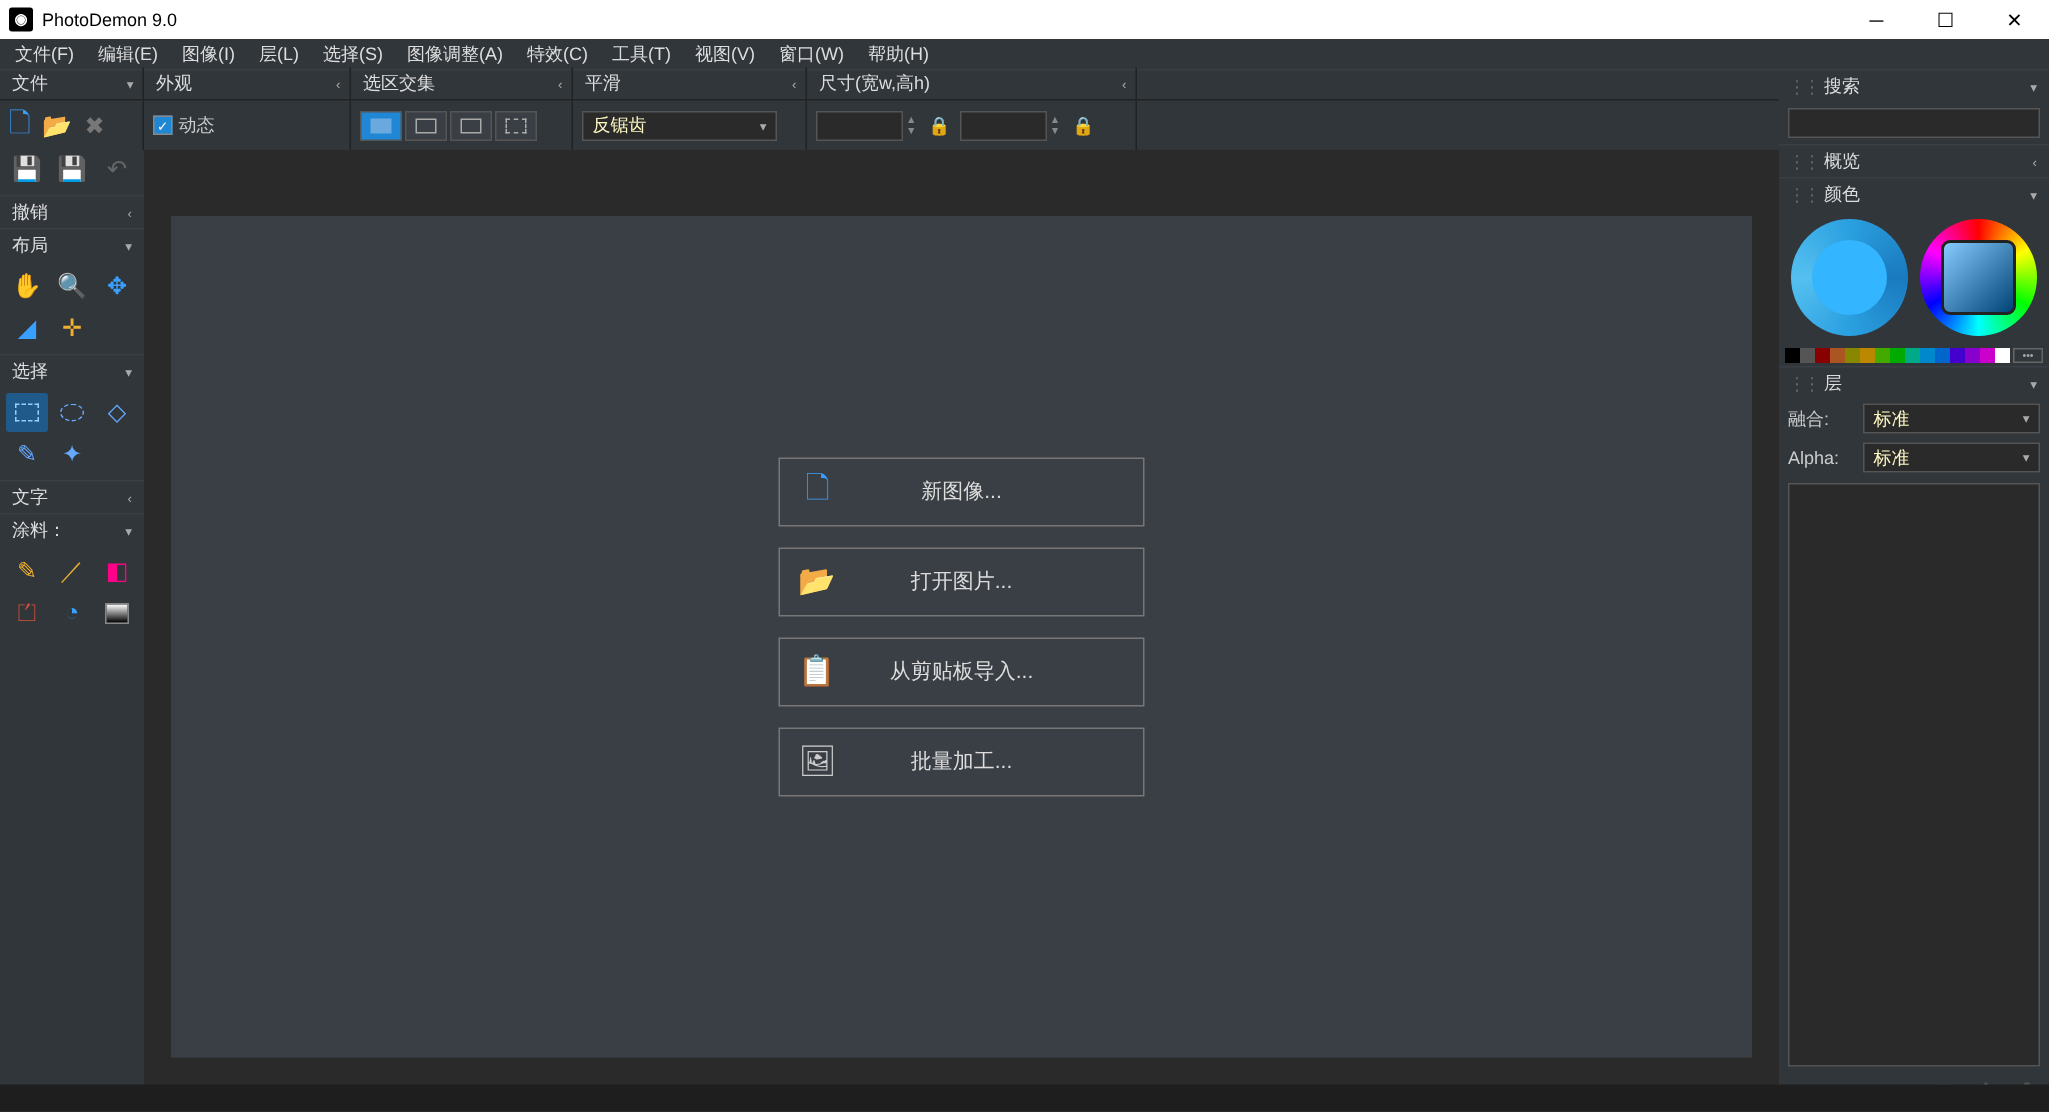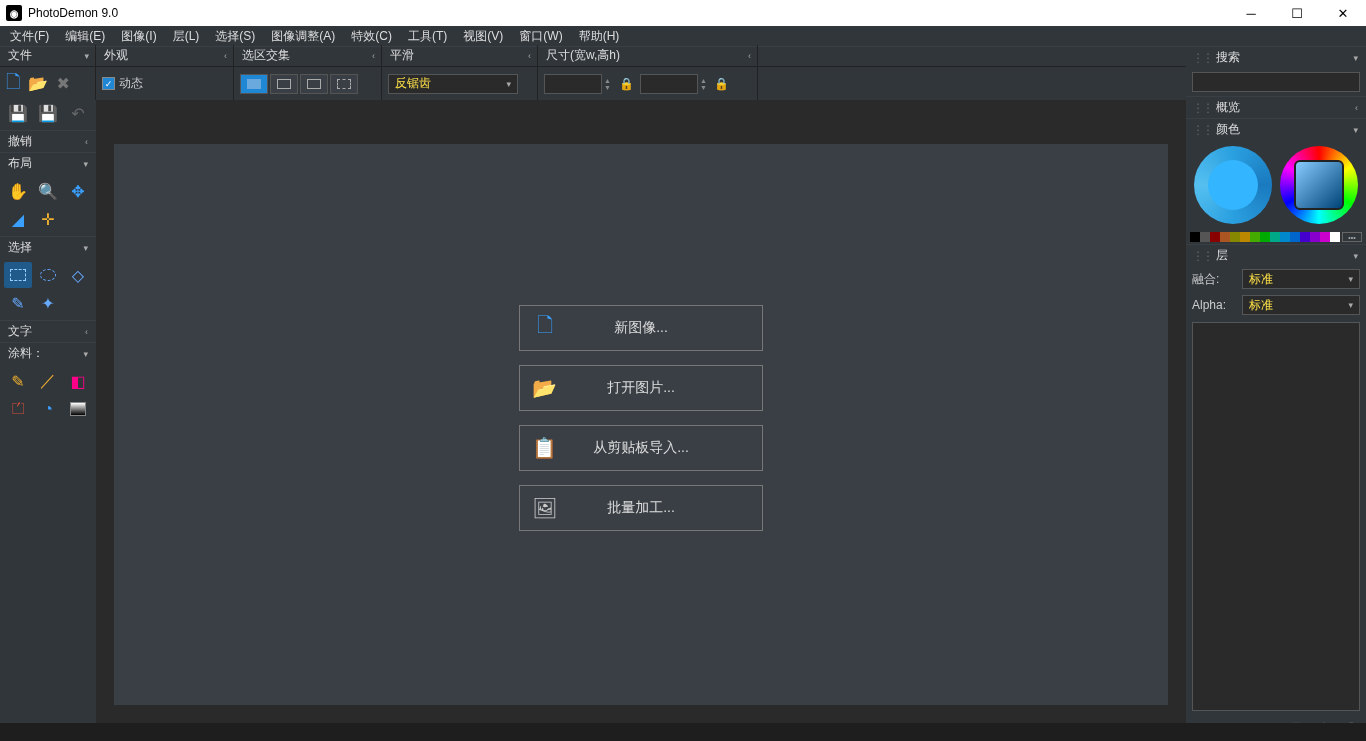--- a/index.html
+++ b/index.html
@@ -25,21 +25,21 @@
 
 .chk { width:13px; height:13px; border:1px solid #888; background:#1f87d4; margin-right:4px; display:inline-flex; align-items:center; justify-content:center; color:#fff; font-size:9px; }
 .chk.empty { background:transparent; }
 
 .selstyle-btn { width:28px; height:20px; border:1px solid #555; margin-right:2px; display:flex; align-items:center; justify-content:center; background:#3a3f45; }
 .selstyle-btn.active { background:#1f87d4; }
 .selstyle-btn .sq { width:14px; height:10px; background:#6aa9dd; }
 .selstyle-btn .sq.outline { background:transparent; border:1px solid #aaa; }
 .selstyle-btn .sq.dashed { background:transparent; border:1px dashed #aaa; }
 
-.combo { height:20px; background:#2a2a2a; border:1px solid #555; color:#fde047; padding:0 20px 0 6px; font-size:12px; position:relative; display:flex; align-items:center; min-width:130px; }
+.combo { height:20px; background:#2a2a2a; border:1px solid #555; color:#fef9c3; padding:0 20px 0 6px; font-size:12px; position:relative; display:flex; align-items:center; min-width:130px; }
 .combo::after { content:"▾"; position:absolute; right:6px; font-size:9px; color:#aaa; }
 .numfield { width:58px; height:20px; background:#2a2a2a; border:1px solid #555; color:#ddd; padding:0 4px; }
 .lockicon { color:#888; margin:0 6px; font-size:12px; }
 
 
 .left { position:absolute; left:0; top:66px; width:96px; bottom:0; background:#31363b; }
 .left .grouphdr { height:22px; display:flex; align-items:center; padding:0 8px; color:#ddd; font-size:12px; position:relative; border-top:1px solid #3a3f45; }
 .left .grouphdr .chev { position:absolute; right:8px; font-size:9px; color:#aaa; }
 .left .icons { display:flex; flex-wrap:wrap; padding:4px; gap:2px; }
 .toolbtn { width:28px; height:26px; display:flex; align-items:center; justify-content:center; font-size:16px; color:#ccc; border-radius:2px; }

